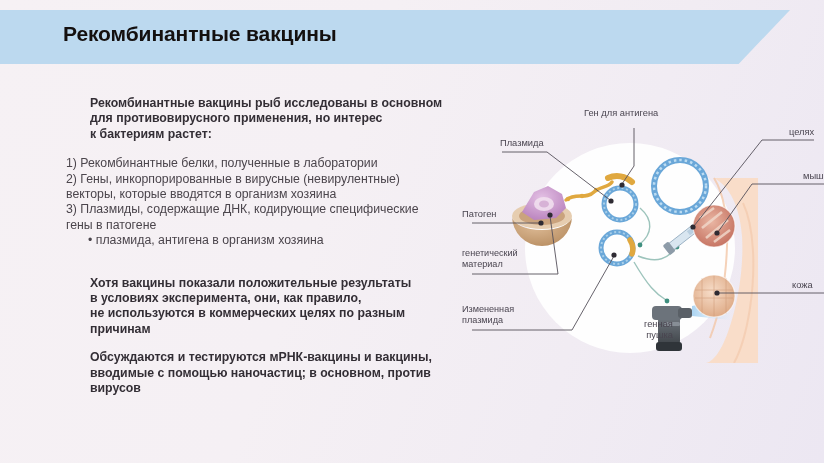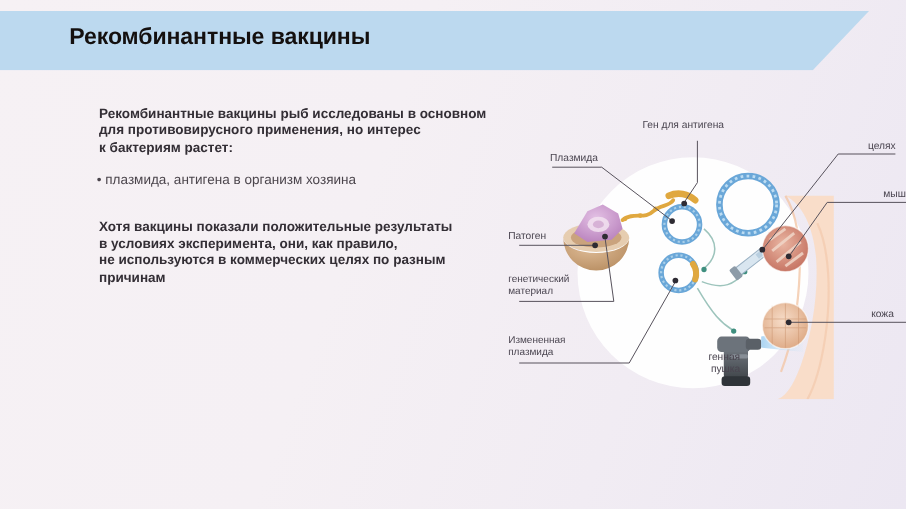--- a/index.html
+++ b/index.html
@@ -93,28 +93,36 @@
 <div id="slide">
 
   <div id="header-band"></div>
   <div id="page-title">Рекомбинантные вакцины</div>
 
   <div id="text-col">
     <p class="para bold">Рекомбинантные вакцины рыб исследованы в основном
 для противовирусного применения, но интерес
 к бактериям растет:</p>
     <div class="gap-lg"></div>
+    <p class="para list">1) Рекомбинантные белки, полученные в лаборатории
+2) Гены, инкорпорированные в вирусные (невирулентные)
+векторы, которые вводятся в организм хозяина
+3) Плазмиды, содержащие ДНК, кодирующие специфические
+гены в патогене</p>
     <p class="sub-bullet">• плазмида, антигена в организм хозяина</p>
     <div class="gap-lg"></div>
     <div class="gap-md"></div>
     <p class="para bold">Хотя вакцины показали положительные результаты
 в условиях эксперимента, они, как правило,
 не используются в коммерческих целях по разным
 причинам</p>
     <div class="gap-md"></div>
+    <p class="para bold">Обсуждаются и тестируются мРНК-вакцины и вакцины,
+вводимые с помощью наночастиц; в основном, против
+вирусов</p>
   </div>
 
   <div id="diagram">
 
     <svg width="362" height="255" viewBox="0 0 362 255">
       <defs>
         <radialGradient id="gShell" cx="40%" cy="35%" r="70%">
           <stop offset="0%" stop-color="#dcb994"></stop>
           <stop offset="100%" stop-color="#b98f63"></stop>
         </radialGradient>

